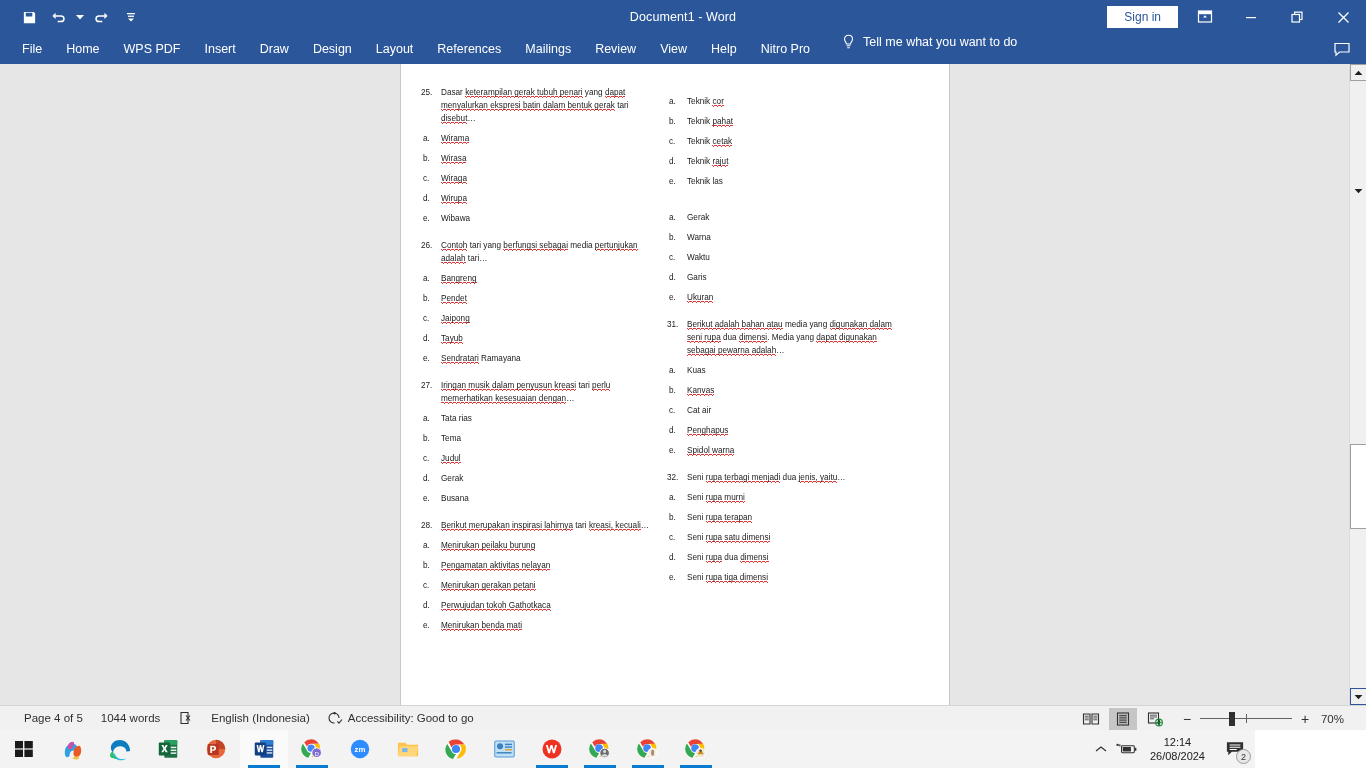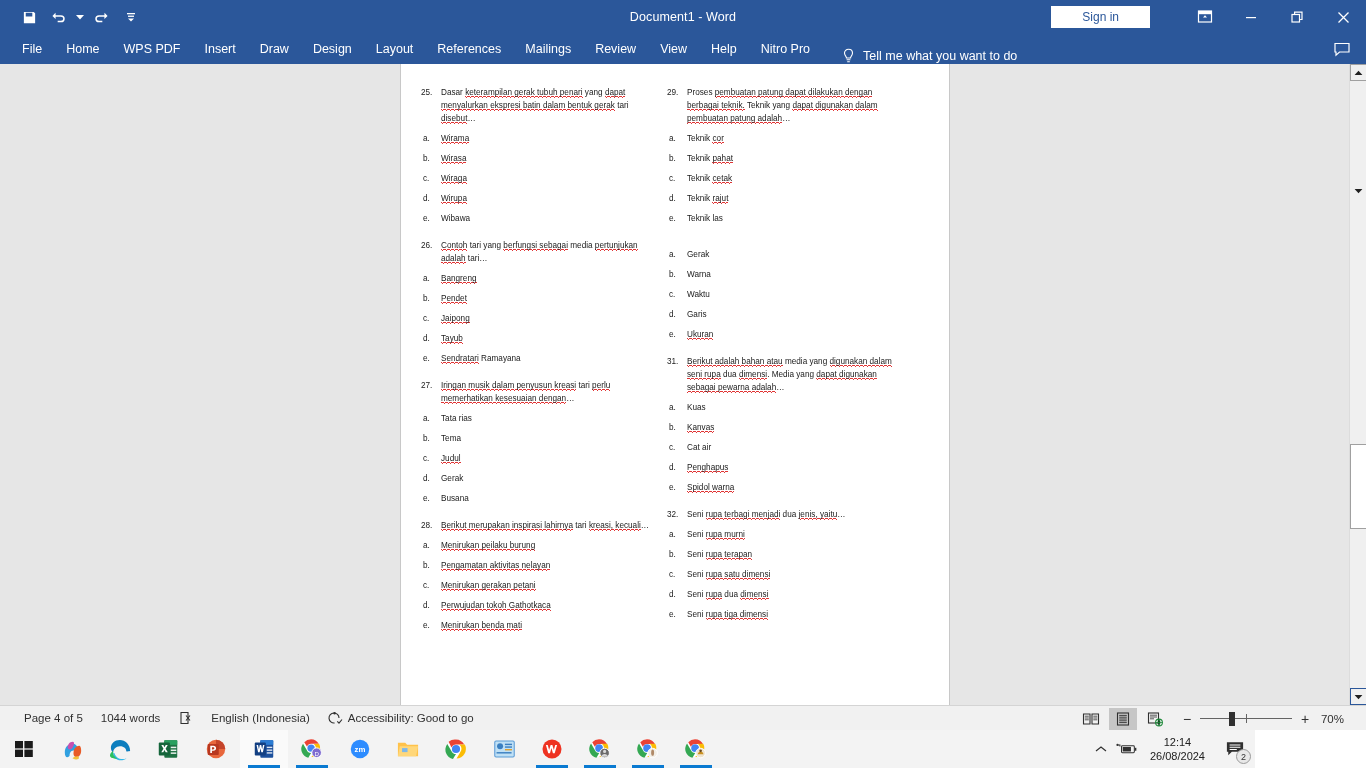--- a/index.html
+++ b/index.html
@@ -27,34 +27,34 @@
     position: absolute; left: 0; right: 0; text-align: center;
     font-size: 12.5px; color: #fff; pointer-events: none;
     letter-spacing: .1px;
   }
   .title-right {
     position: absolute; right: 0; top: 0; height: 34px;
     display: flex; align-items: center; gap: 0;
   }
   .signin-btn {
     background: #fff; color: #2b579a; font-size: 12px;
-    padding: 4px 31px; margin-right: 32px; cursor: pointer;
+    padding: 4px 17px; margin-right: 4px; cursor: pointer;
     border: none; line-height: 1.25; height: 22px;
     font-family: "Liberation Sans", sans-serif;
   }
   .tb-icon {
     width: 46px; height: 34px; display: flex; align-items: center; justify-content: center;
     cursor: pointer;
   }
 
   
   .ribbon {
     position: absolute; top: 34px; left: 0; width: 1366px; height: 30px;
     background: #2b579a; color: #fff;
-    display: flex; align-items: flex-end;
+    display: flex; align-items: flex-start;
   }
   .rtab {
     font-size: 12.5px; color: #fff; padding: 0 12px; height: 30px;
     display: flex; align-items: center; cursor: pointer; white-space: nowrap;
   }
   .tellme {
     display: flex; align-items: center; gap: 8px; margin-left: 20px;
     font-size: 12.5px; cursor: pointer;
   }
   .comment-icon {
@@ -392,24 +392,20 @@
                 </div>
               <div class="opt">
                   <div class="opt-let">e.</div>
                   <div class="opt-text"><span class="sq">Menirukan benda mati</span></div>
                 </div>
             </div>
           </div>
 
           <div class="col">
             <div class="qblock">
-              <div class="q-line">
-                  <div class="q-num">29.</div>
-                  <div class="q-text"><span>Proses </span><span class="sq">pembuatan patung dapat dilakukan dengan berbagai teknik.</span><span> Teknik yang </span><span class="sq">dapat digunakan dalam pembuatan patung adalah</span><span>…</span></div>
-                </div>
               <div class="opt">
                   <div class="opt-let">a.</div>
                   <div class="opt-text"><span>Teknik </span><span class="sq">cor</span></div>
                 </div>
               <div class="opt">
                   <div class="opt-let">b.</div>
                   <div class="opt-text"><span>Teknik </span><span class="sq">pahat</span></div>
                 </div>
               <div class="opt">
                   <div class="opt-let">c.</div>

